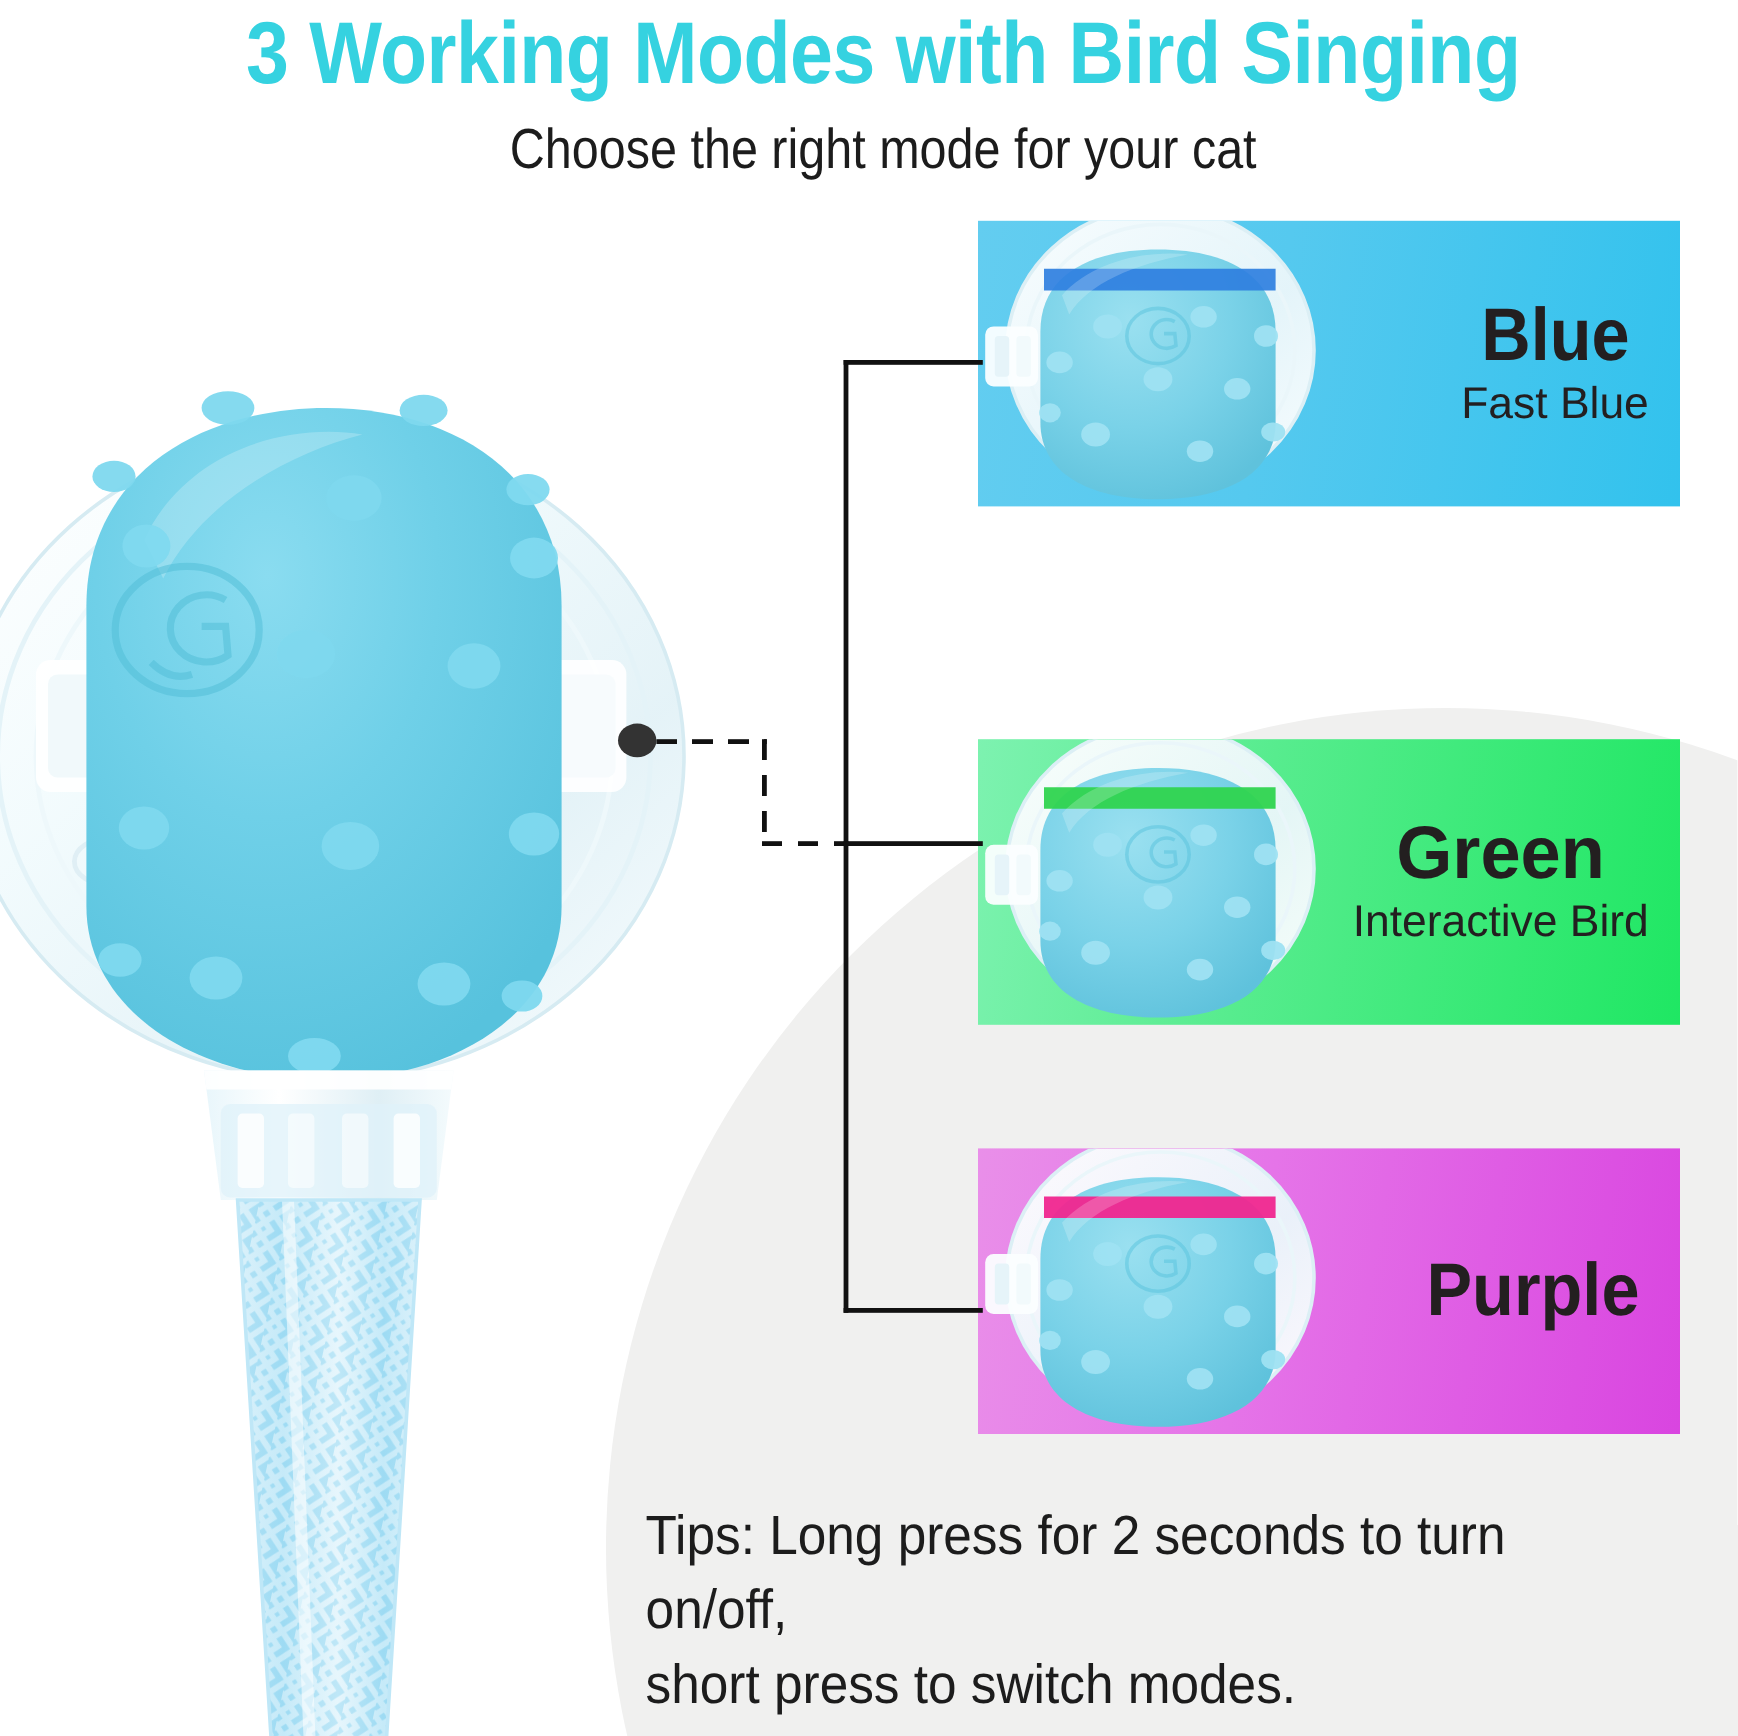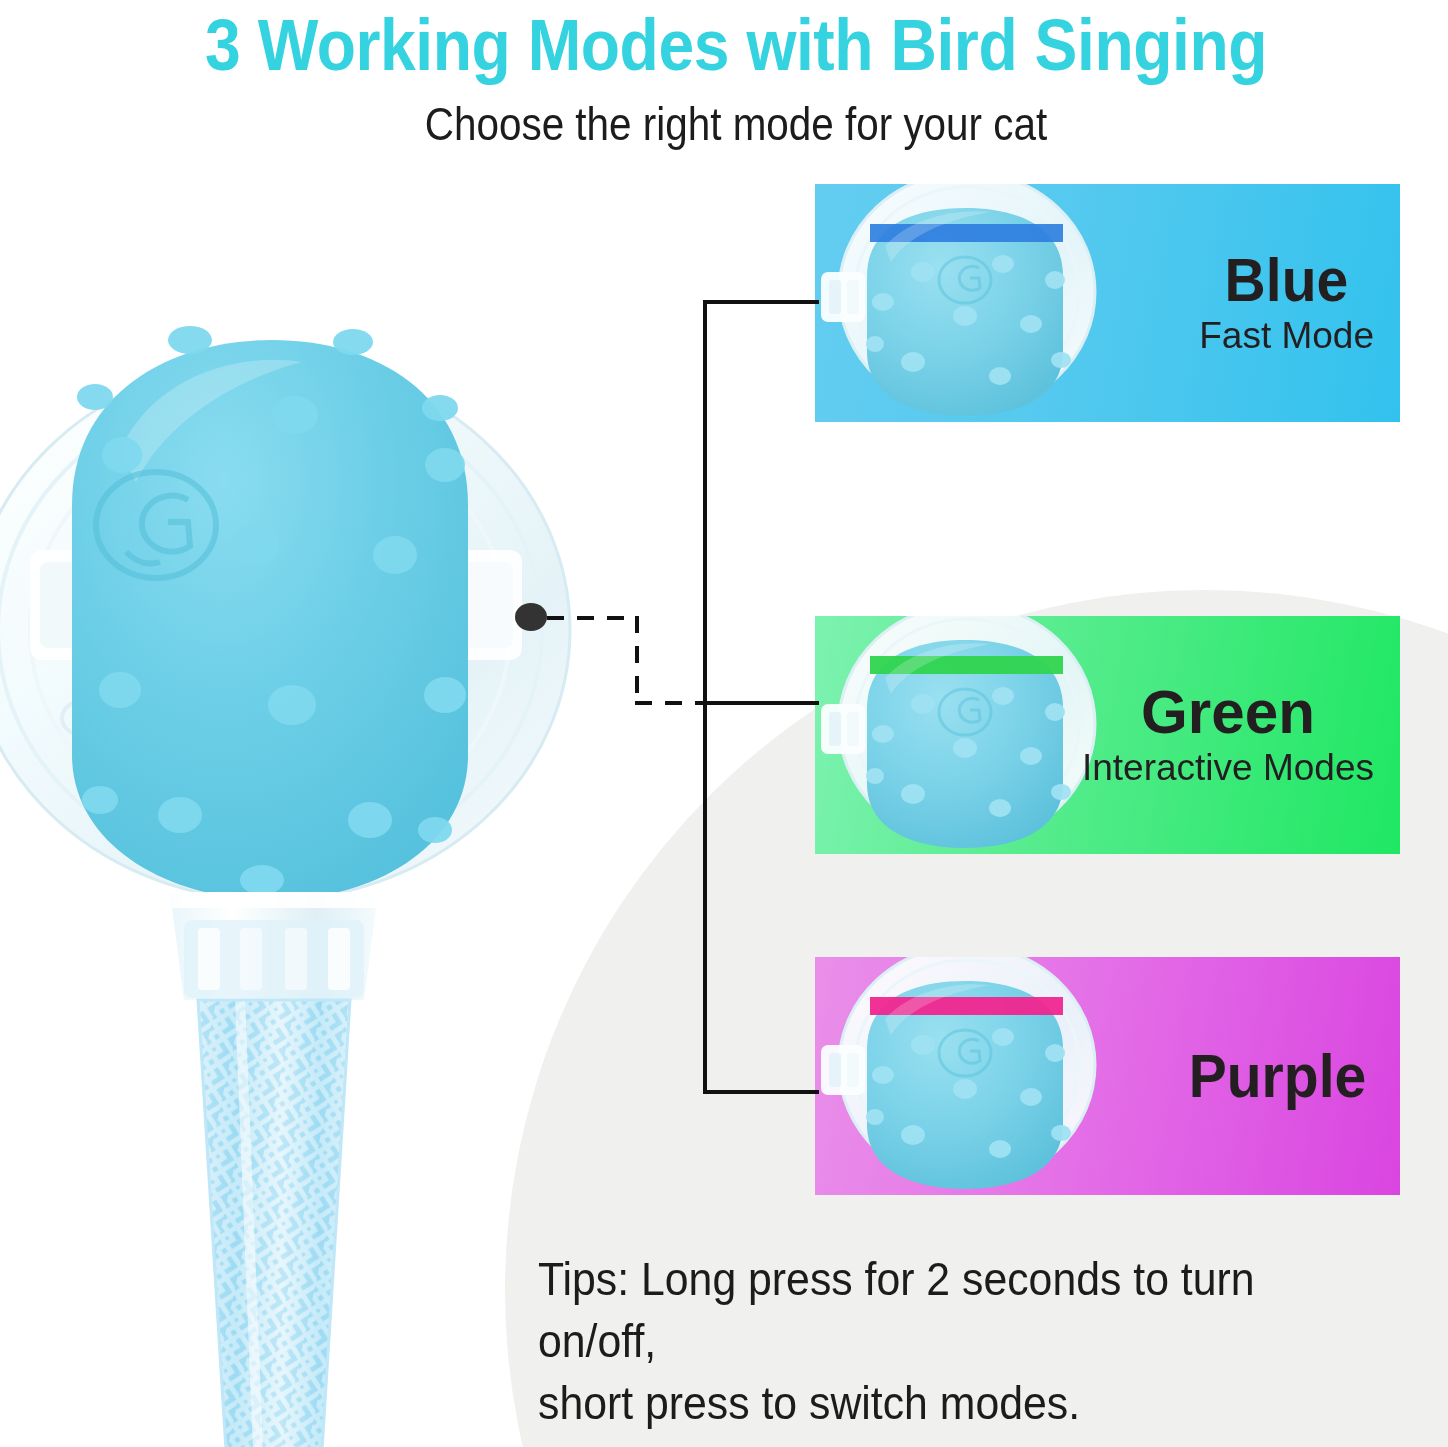--- a/index.html
+++ b/index.html
@@ -338,21 +338,21 @@
             <ellipse cx="60" cy="160" rx="9" ry="8"></ellipse>
         </g>
         <g opacity="0.5" fill="none" stroke="#59c3dd" stroke-width="3">
           <ellipse cx="150" cy="96" rx="26" ry="23"></ellipse>
           <path d="M 164 84 a 13 12 0 1 0 1 20 l -1 -10 l -9 0"></path>
         </g>
       </svg>
     </div>
     <div class="card-text">
       <div class="card-label">Blue</div>
-      <div class="card-sub">Fast Mode</div>
+      <div class="card-sub">Fast Blue</div>
     </div>
   </div>
 
   <div class="card green">
     <div class="mini-photo">
       <svg width="300" height="238" viewBox="0 0 300 238" xmlns="http://www.w3.org/2000/svg">
         <defs>
           <radialGradient id="mbG2" cx="38%" cy="28%" r="78%">
             <stop offset="0%" stop-color="#9ae0f0"></stop>
               <stop offset="55%" stop-color="#7ad2e8"></stop>
@@ -386,21 +386,21 @@
             <ellipse cx="60" cy="160" rx="9" ry="8"></ellipse>
         </g>
         <g opacity="0.5" fill="none" stroke="#59c3dd" stroke-width="3">
           <ellipse cx="150" cy="96" rx="26" ry="23"></ellipse>
           <path d="M 164 84 a 13 12 0 1 0 1 20 l -1 -10 l -9 0"></path>
         </g>
       </svg>
     </div>
     <div class="card-text">
       <div class="card-label">Green</div>
-      <div class="card-sub">Interactive Modes</div>
+      <div class="card-sub">Interactive Bird</div>
     </div>
   </div>
 
   <div class="card purple">
     <div class="mini-photo">
       <svg width="300" height="238" viewBox="0 0 300 238" xmlns="http://www.w3.org/2000/svg">
         <defs>
           <radialGradient id="mbG3" cx="38%" cy="28%" r="78%">
             <stop offset="0%" stop-color="#9ae0f0"></stop>
               <stop offset="55%" stop-color="#7ad2e8"></stop>

